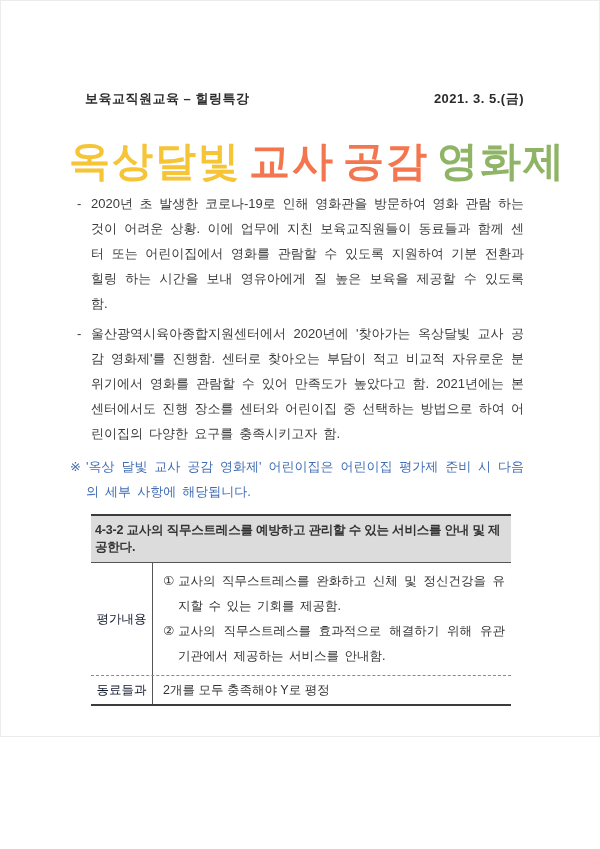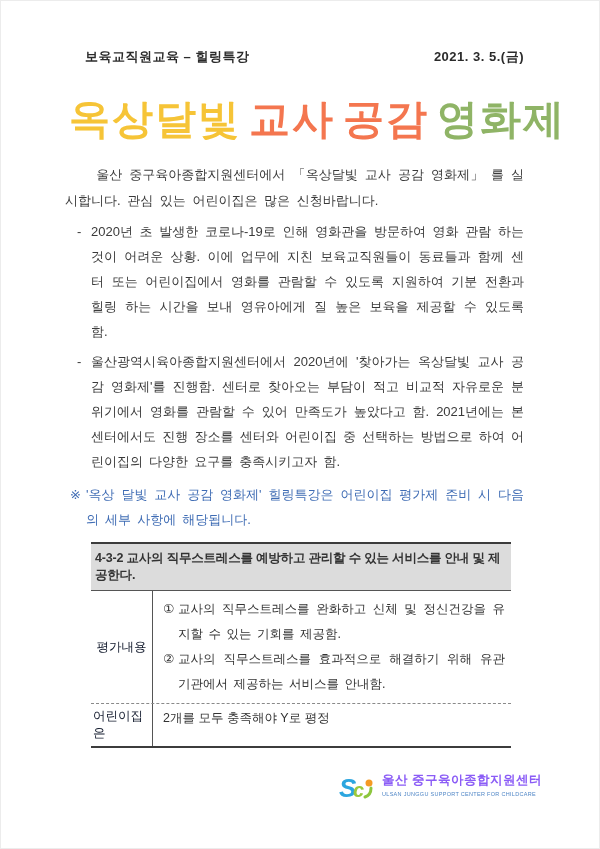--- a/index.html
+++ b/index.html
@@ -3,23 +3,23 @@
 <meta charset="utf-8">
 <style>
   * { box-sizing: border-box; margin: 0; padding: 0; }
   html, body { background: #ffffff; }
   body {
     font-family: "Liberation Sans", "DejaVu Sans", sans-serif;
     width: 600px; height: 849px;
     color: #333;
   }
   .page {
-    width: 600px; height: 849px;
+    width: 600px; height: 737px;
     background: #fff;
-    padding: 48px 76px 0 65px;
+    padding: 90px 76px 0 65px;
     overflow: hidden;
     box-shadow: inset 0 0 0 1px #ececec;
     position: relative;
   }
   
   .meta-row {
     display: flex; justify-content: space-between; align-items: baseline;
     padding-left: 20px;
     font-size: 13px; font-weight: bold; color: #2b2b2b;
     letter-spacing: 0.5px;
@@ -138,55 +138,54 @@
 
   <div class="meta-row">
     <span>보육교직원교육 – 힐링특강</span>
     <span>2021. 3. 5.(금)</span>
   </div>
 
   <div class="big-title">
     <span style="color: rgb(246, 196, 55);">옥상달빛</span><span style="color: rgb(244, 118, 79);">교사</span><span style="color: rgb(244, 118, 79);">공감</span><span style="color: rgb(143, 180, 102);">영화제</span>
   </div>
 
-  <p class="intro">울산 중구육아종합지원센터에서 「옥상달빛 교사 공감 영화제」 를 실시합니다. 관심 있는 어린이집은 많은 신청바랍니다.</p>
 
 
   <div class="bullet">
     <span class="marker">-</span>
     <span class="btext">2020년 초 발생한 코로나-19로 인해 영화관을 방문하여 영화 관람 하는 것이 어려운 상황. 이에 업무에 지친 보육교직원들이 동료들과 함께 센터 또는 어린이집에서 영화를 관람할 수 있도록 지원하여 기분 전환과 힐링 하는 시간을 보내 영유아에게 질 높은 보육을 제공할 수 있도록 함.</span>
   </div>
 
   <div class="bullet">
     <span class="marker">-</span>
     <span class="btext">울산광역시육아종합지원센터에서 2020년에 '찾아가는 옥상달빛 교사 공감 영화제'를 진행함. 센터로 찾아오는 부담이 적고 비교적 자유로운 분위기에서 영화를 관람할 수 있어 만족도가 높았다고 함. 2021년에는 본 센터에서도 진행 장소를 센터와 어린이집 중 선택하는 방법으로 하여 어린이집의 다양한 요구를 충족시키고자 함.</span>
   </div>
 
   <div class="bullet note-blue">
     <span class="marker" style="color: rgb(63, 108, 180);">※</span>
-    <span class="btext" style="color: rgb(63, 108, 180);">'옥상 달빛 교사 공감 영화제' 힐링특강은 어린이집 평가제 준비 시 다음의 세부 사항에 해당됩니다.</span>
+    <span class="btext" style="color: rgb(63, 108, 180);">'옥상 달빛 교사 공감 영화제' 어린이집은 어린이집 평가제 준비 시 다음의 세부 사항에 해당됩니다.</span>
   </div>
 
   <div class="eval-table">
     <div class="t-head">4-3-2 교사의 직무스트레스를 예방하고 관리할 수 있는 서비스를 안내 및 제공한다.</div>
     <div class="t-row">
       <div class="t-label">평가내용</div>
       <div class="t-content">
         <div class="item">
           <span class="num">①</span>
           <span class="itext">교사의 직무스트레스를 완화하고 신체 및 정신건강을 유지할 수 있는 기회를 제공함.</span>
         </div>
         <div class="item">
           <span class="num">②</span>
           <span class="itext">교사의 직무스트레스를 효과적으로 해결하기 위해 유관기관에서 제공하는 서비스를 안내함.</span>
         </div>
       </div>
     </div>
     <div class="t-row">
-      <div class="t-label">어린이집은</div>
+      <div class="t-label">동료들과</div>
       <div class="t-content single">2개를 모두 충족해야 Y로 평정</div>
     </div>
   </div>
 
   <div class="footer">
     <svg class="logo-mark" viewBox="0 0 38 30">
       <text x="1" y="25" font-family="Liberation Sans, sans-serif" font-size="26" font-weight="bold" font-style="italic" fill="#2ca6df">S</text>
       <text x="15" y="25" font-family="Liberation Sans, sans-serif" font-size="20" font-weight="bold" font-style="italic" fill="#9bc93d">c</text>
       <circle cx="31" cy="11" r="3.5" fill="#f59a23"></circle>
       <path d="M 27 25 Q 33 23 33 16" stroke="#8dc63f" stroke-width="3" fill="none" stroke-linecap="round"></path>

